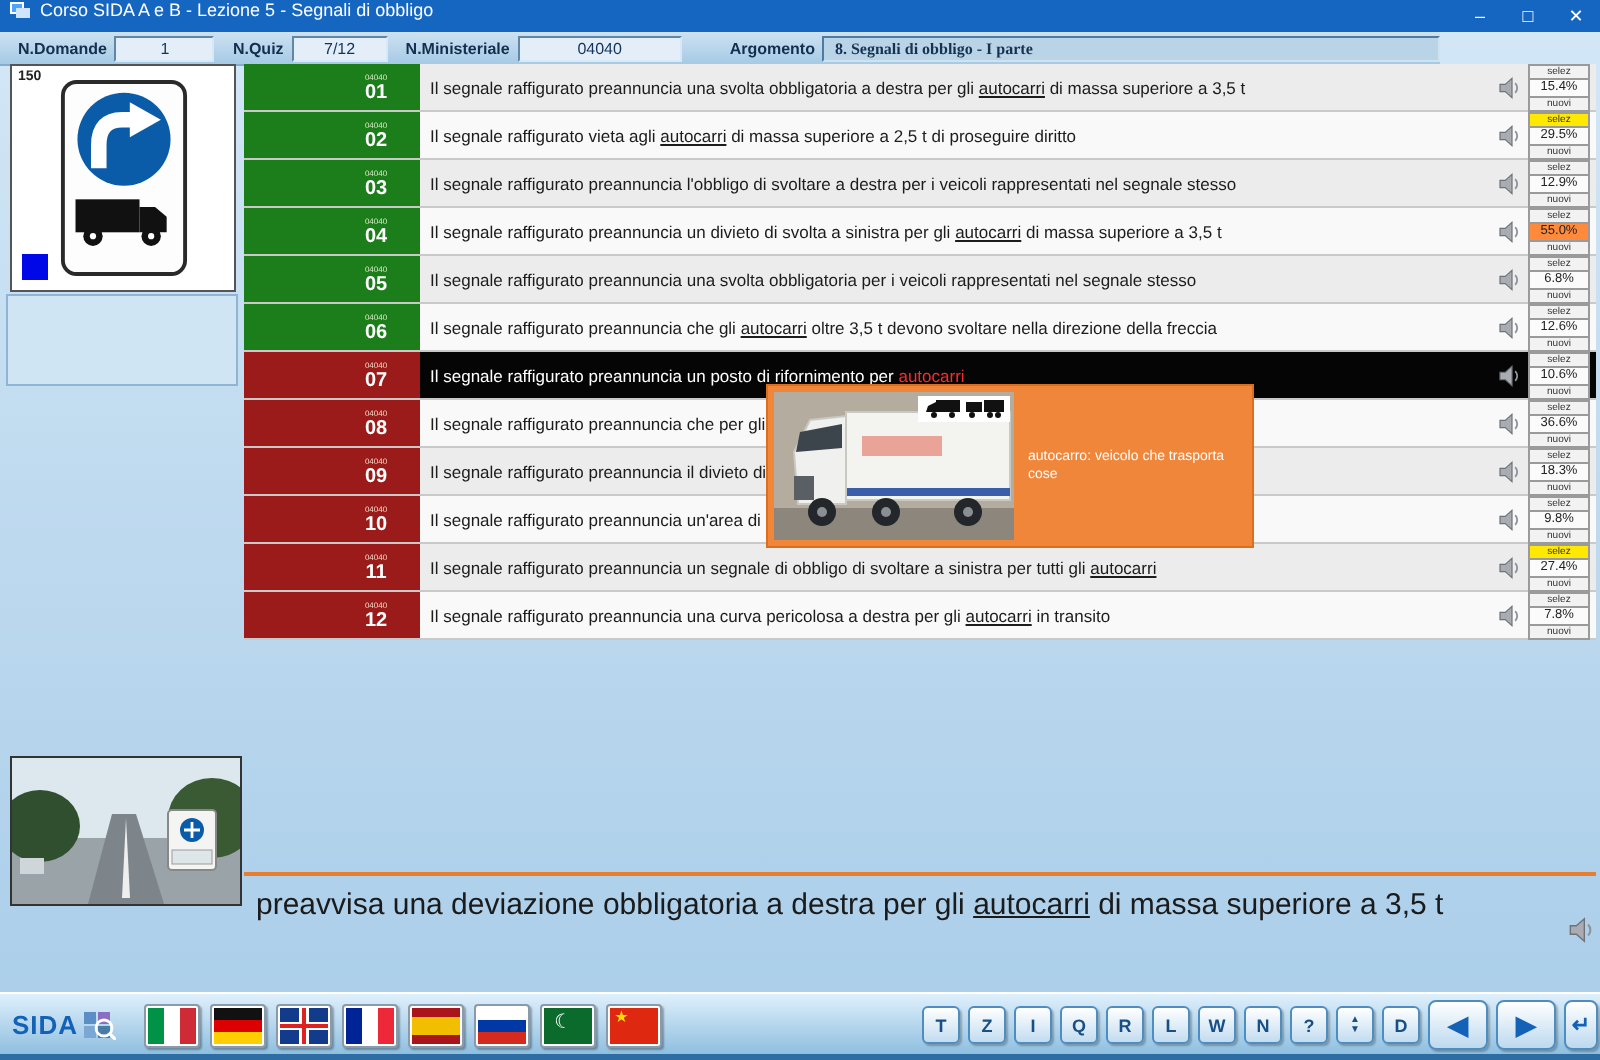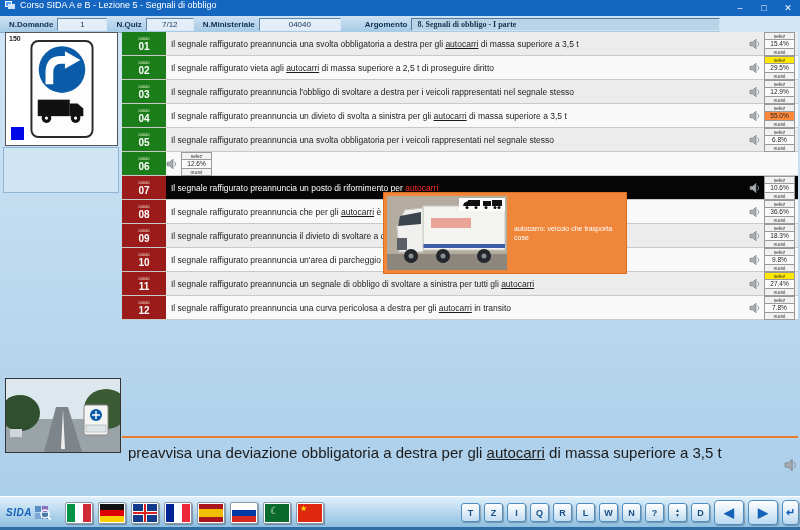--- a/index.html
+++ b/index.html
@@ -38,21 +38,21 @@
   .road-photo{position:absolute;left:5px;top:378px;width:114px;height:73px;border:1px solid #333;
     background:#b9c6cc;}
 
   
   .qlist{position:absolute;left:122px;top:32px;width:676px;}
   .row{height:23px;display:flex;align-items:center;border-bottom:1px solid #c9c9c9;
     background:#f9f9f9;}
   .row.odd{background:#ececec;}
   .row.selected{background:#050505;}
   .badge{width:44px;height:23px;flex:0 0 auto;display:flex;flex-direction:column;
-    align-items:center;justify-content:center;color:#fff;}
+    align-items:center;justify-content:center;color:#fff;padding-left:44px;}
   .badge.green{background:#1b7e1b;}
   .badge.red{background:#9b1b1b;}
   .badge .code{font-size:4px;line-height:5px;color:rgba(255,255,230,.85);}
   .badge .num{font-size:10px;line-height:11px;font-weight:bold;}
   .qtext{flex:1;min-width:0;font-size:8.5px;color:#1c1c1c;padding-left:5px;
     white-space:nowrap;overflow:hidden;}
   .row.selected .qtext{color:#fff;}
   .q-link{text-decoration:underline;}
   .row.selected .q-link{color:#ff2a2a;}
   .speaker{width:12px;height:12px;flex:0 0 auto;margin-right:3px;}
@@ -78,21 +78,21 @@
   .answer-rule{position:absolute;left:122px;top:436px;width:676px;height:2px;background:#e87d2e;}
   .answer{position:absolute;left:128px;top:443px;width:652px;font-size:15px;line-height:19px;
     color:#1b1b1b;}
   .answer-speaker{position:absolute;left:784px;top:458px;width:14px;height:14px;}
 
   
   .toolbar{position:absolute;left:0;top:496px;width:800px;height:31px;
     background:linear-gradient(180deg,#dff0fc,#8cbddf);border-top:1px solid #fff;
     display:flex;align-items:center;}
   .bottom-strip{position:absolute;left:0;top:527px;width:800px;height:3px;background:#2e6da4;}
-  .brand{font-size:10px;font-weight:bold;font-style:italic;color:#1461b8;margin-left:6px;
+  .brand{font-size:13px;font-weight:bold;color:#1461b8;margin-left:6px;
     letter-spacing:.5px;text-align:right;}
   .brand-icon{width:17px;height:15px;margin-left:2px;}
   .flags{display:flex;gap:5px;margin-left:14px;}
   .flag-btn{width:24px;height:18px;border:1px solid #8a9aa8;border-radius:2px;
     box-shadow:inset 0 0 0 1px #fff,1px 1px 1px rgba(0,0,0,.3);padding:1px;background:#dcdcdc;}
   .flag{width:100%;height:100%;position:relative;overflow:hidden;}
   .flag.italy{background:linear-gradient(90deg,#009246 33%,#fff 33% 66%,#ce2b37 66%);}
   .flag.germany{background:linear-gradient(180deg,#111 33%,#dd0000 33% 66%,#ffce00 66%);}
   .flag.uk{background:#123b8c;}
   .flag.uk::before{content:"";position:absolute;inset:0;background:
@@ -265,20 +265,21 @@
         <span class="pct">6.8%</span>
         <span class="mini bot">nuovi</span>
       </div>
     </div>
 
     <div class="row even">
       <div class="badge green">
         <span class="code">04040</span>
         <span class="num">06</span>
       </div>
+      <div class="qtext"><span class="q-before">Il segnale raffigurato preannuncia che gli </span><span class="q-link">autocarri</span><span class="q-after"> oltre 3,5 t devono svoltare nella direzione della freccia</span></div>
       <svg class="speaker" viewBox="0 0 12 12">
         <path d="M1 4.2h2.6L7 1.2v9.6L3.6 7.8H1z" fill="#a9adb3" stroke="#6f7276" stroke-width="0.6"></path>
         <path d="M8.6 3.6a3.4 3.4 0 0 1 0 4.8" fill="none" stroke="#8f9399" stroke-width="0.9"></path>
       </svg>
       <div class="statbox">
         <span class="mini top">selez</span>
         <span class="pct">12.6%</span>
         <span class="mini bot">nuovi</span>
       </div>
     </div>

